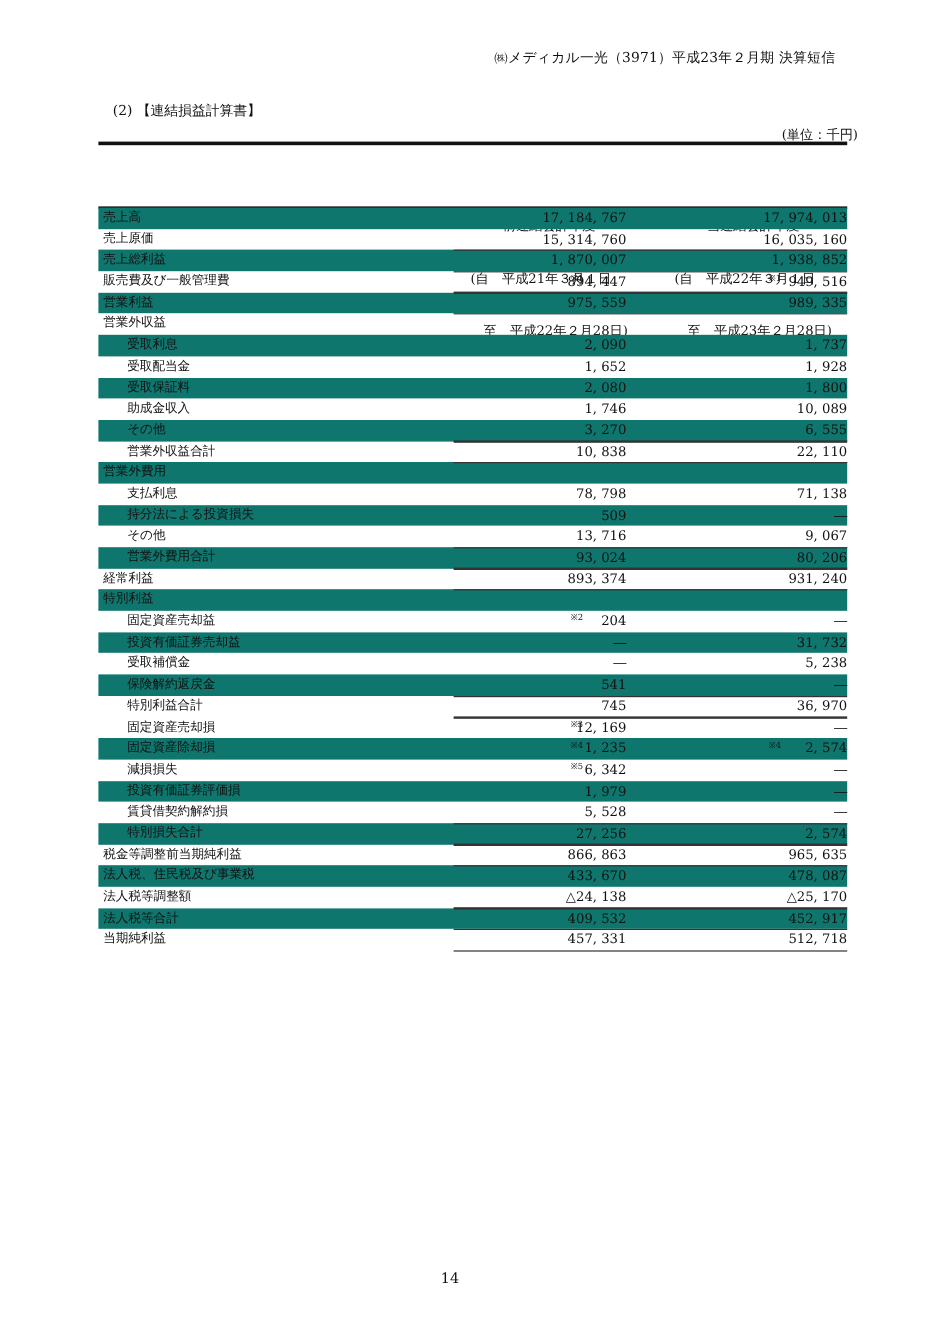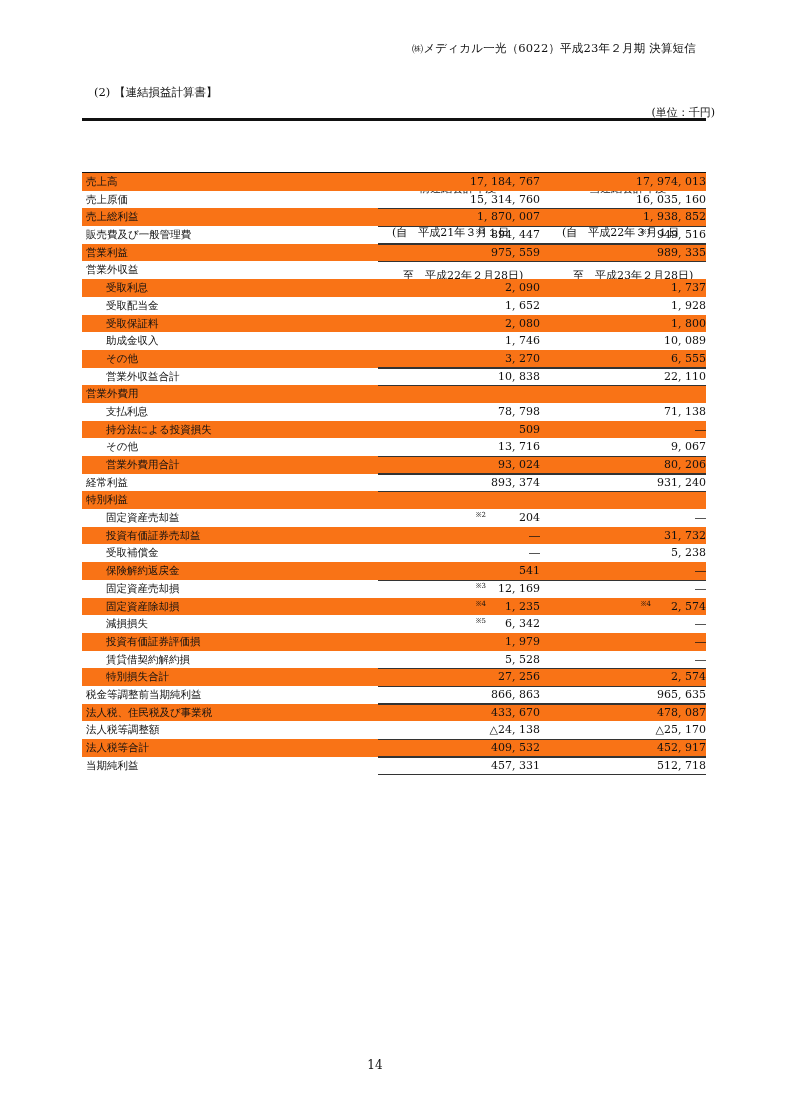--- a/index.html
+++ b/index.html
@@ -8,34 +8,34 @@
   .section-title { position: absolute; left: 94px; top: 85px; font-size: 11.5px; }
   .unit { position: absolute; right: 75px; top: 105px; font-size: 11px; }
   .top-rule { position: absolute; left: 82px; width: 624px; top: 118px; height: 3px; background: #111; }
   .col-head { position: absolute; top: 125px; font-size: 11px; line-height: 14.5px; text-align: left; white-space: pre; }
   .col-head.c1 { left: 392px; }
   .col-head.c2 { left: 562px; }
   .col-head .center { display: block; text-align: center; margin-top: 28px; }
   .head-rule { position: absolute; left: 82px; width: 624px; top: 172px; height: 1.5px; background: #111; }
   .table { position: absolute; left: 82px; top: 173px; width: 624px; }
   .row { position: relative; height: 17.7px; font-size: 11px; line-height: 17.7px; }
-  .row.shade { background: #f97316; }
+  .row.shade { background: #0f766e; }
   .row .label { position: absolute; left: 4px; white-space: nowrap; font-family: "DejaVu Sans", "Liberation Sans", sans-serif; font-size: 10.5px; }
   .row.indent .label { left: 24px; }
-  .row .v1 { position: absolute; right: 166px; text-align: center; white-space: nowrap; }
+  .row .v1 { position: absolute; right: 184px; text-align: center; white-space: nowrap; }
   .row .v2 { position: absolute; right: 0px; text-align: right; white-space: nowrap; margin-left: 38px; }
   .row .n1 { position: absolute; right: 220px; font-size: 7px; line-height: 12px; top: 0; }
   .row .n2 { position: absolute; right: 55px; font-size: 7px; line-height: 12px; top: 0; }
   .row.rule-bottom::after { content: ""; position: absolute; left: 296px; right: 0; bottom: -1px; height: 1.3px; background: #333; z-index: 1; }
   .page-num { position: absolute; left: 0; width: 750px; text-align: center; top: 1058px; font-size: 12px; }
 </style>
 </head>
 <body>
 
-<div class="page-header">㈱メディカル一光（6022）平成23年２月期 決算短信</div>
+<div class="page-header">㈱メディカル一光（3971）平成23年２月期 決算短信</div>
 <div class="section-title">(2) 【連結損益計算書】</div>
 <div class="unit">(単位：千円)</div>
 <div class="top-rule"></div>
 
 <div class="col-head c1">
   <span class="center">前連結会計年度</span>
   <span style="display:block">(自　平成21年３月１日</span>
   <span style="display:block">　至　平成22年２月28日)</span>
 </div>
 <div class="col-head c2">
@@ -159,20 +159,25 @@
   <div class="row indent">
       <span class="label">受取補償金</span>
       <span class="v1">―</span>
       <span class="v2">5, 238</span>
     </div>
   <div class="row shade indent rule-bottom">
       <span class="label">保険解約返戻金</span>
       <span class="v1">541</span>
       <span class="v2">―</span>
     </div>
+  <div class="row indent rule-bottom">
+      <span class="label">特別利益合計</span>
+      <span class="v1">745</span>
+      <span class="v2">36, 970</span>
+    </div>
   <div class="row indent">
       <span class="label">固定資産売却損</span>
       <span class="n1">※3</span>
       <span class="v1">12, 169</span>
       <span class="v2">―</span>
     </div>
   <div class="row shade indent">
       <span class="label">固定資産除却損</span>
       <span class="n1">※4</span>
       <span class="v1">1, 235</span>

